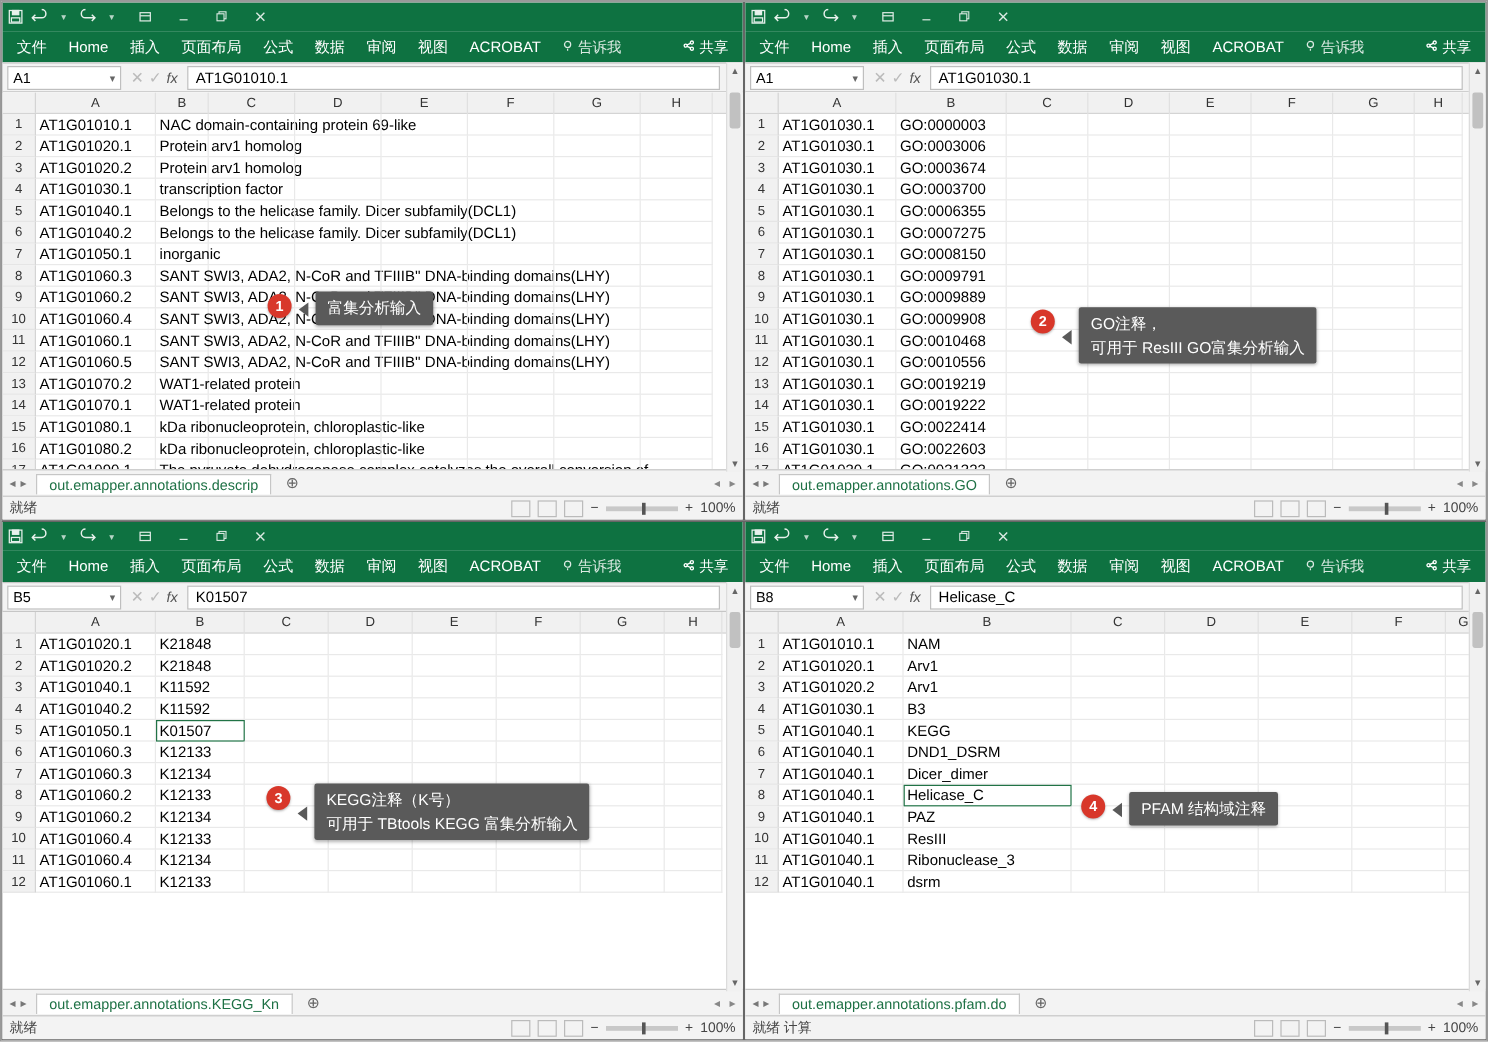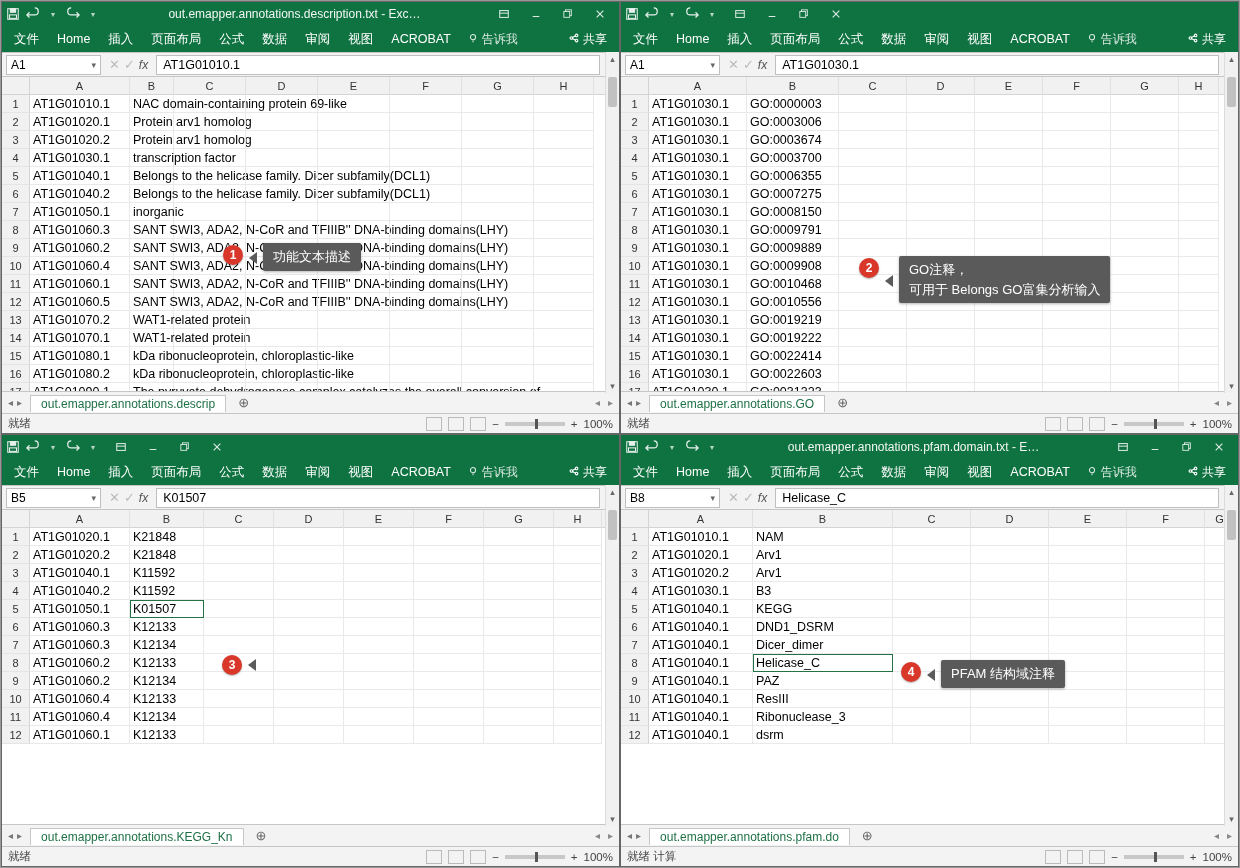--- a/index.html
+++ b/index.html
@@ -146,21 +146,20 @@
           </svg>
         </span>
       <span class="tb-icon" style="font-size:8px;opacity:.7">▾</span>
       <span class="tb-icon">
           <svg viewBox="0 0 16 16" width="14" height="14" fill="none" stroke="white" stroke-width="1.4">
             <path d="M12 6 L15 9 L12 12 M15 9 H6 A4 4 0 0 1 6 1"></path>
           </svg>
         </span>
       <span class="tb-icon" style="font-size:8px;opacity:.7">▾</span>
     </div>
-    <div class="tb-title">out.emapper.annotations.description.txt - Exc…</div>
     <div class="tb-right">
       <span class="tb-btn">
           <svg viewBox="0 0 14 14" width="12" height="12" fill="none" stroke="white" stroke-width="1.2">
             <rect x="2" y="3" width="10" height="8"></rect>
             <line x1="2" y1="6" x2="12" y2="6"></line>
           </svg>
         </span>
       <span class="tb-btn">
           <svg viewBox="0 0 12 12" width="10" height="10" stroke="white" stroke-width="1.2">
             <line x1="2" y1="9" x2="10" y2="9"></line>
@@ -451,21 +450,21 @@
       <span>−</span>
       <div class="slider"></div>
       <span>+</span>
       <span>100%</span>
     </div>
     </div>
     <div class="anno" style="top: 241px; left: 221px;">
       <div class="bubble-num">1</div>
       <div class="arrow-left"></div>
       <div class="bubble-txt">
-        <div>功能文本描述</div>
+        <div>富集分析输入</div>
       </div>
     </div>
   </div>
 <div class="pane">
     <div class="titlebar">
     <div class="tb-left">
       <span class="tb-icon">
           <svg viewBox="0 0 16 16" width="14" height="14" fill="none" stroke="white" stroke-width="1.2">
             <rect x="2" y="2" width="12" height="12"></rect>
             <rect x="5" y="2" width="6" height="4" fill="white"></rect>
@@ -783,21 +782,21 @@
       <div class="slider"></div>
       <span>+</span>
       <span>100%</span>
     </div>
     </div>
     <div class="anno" style="top: 254px; left: 238px;">
       <div class="bubble-num">2</div>
       <div class="arrow-left"></div>
       <div class="bubble-txt">
         <div>GO注释，</div>
-        <div>可用于 Belongs GO富集分析输入</div>
+        <div>可用于 ResIII GO富集分析输入</div>
       </div>
     </div>
   </div>
 <div class="pane">
     <div class="titlebar">
     <div class="tb-left">
       <span class="tb-icon">
           <svg viewBox="0 0 16 16" width="14" height="14" fill="none" stroke="white" stroke-width="1.2">
             <rect x="2" y="2" width="12" height="12"></rect>
             <rect x="5" y="2" width="6" height="4" fill="white"></rect>
@@ -1058,20 +1057,24 @@
       <span class="zicon"></span>
       <span>−</span>
       <div class="slider"></div>
       <span>+</span>
       <span>100%</span>
     </div>
     </div>
     <div class="anno" style="top: 218px; left: 220px;">
       <div class="bubble-num">3</div>
       <div class="arrow-left"></div>
+      <div class="bubble-txt">
+        <div>KEGG注释（K号）</div>
+        <div>可用于 TBtools KEGG 富集分析输入</div>
+      </div>
     </div>
   </div>
 <div class="pane">
     <div class="titlebar">
     <div class="tb-left">
       <span class="tb-icon">
           <svg viewBox="0 0 16 16" width="14" height="14" fill="none" stroke="white" stroke-width="1.2">
             <rect x="2" y="2" width="12" height="12"></rect>
             <rect x="5" y="2" width="6" height="4" fill="white"></rect>
             <rect x="4" y="9" width="8" height="4"></rect>
@@ -1083,21 +1086,20 @@
           </svg>
         </span>
       <span class="tb-icon" style="font-size:8px;opacity:.7">▾</span>
       <span class="tb-icon">
           <svg viewBox="0 0 16 16" width="14" height="14" fill="none" stroke="white" stroke-width="1.4">
             <path d="M12 6 L15 9 L12 12 M15 9 H6 A4 4 0 0 1 6 1"></path>
           </svg>
         </span>
       <span class="tb-icon" style="font-size:8px;opacity:.7">▾</span>
     </div>
-    <div class="tb-title">out.emapper.annotations.pfam.domain.txt - E…</div>
     <div class="tb-right">
       <span class="tb-btn">
           <svg viewBox="0 0 14 14" width="12" height="12" fill="none" stroke="white" stroke-width="1.2">
             <rect x="2" y="3" width="10" height="8"></rect>
             <line x1="2" y1="6" x2="12" y2="6"></line>
           </svg>
         </span>
       <span class="tb-btn">
           <svg viewBox="0 0 12 12" width="10" height="10" stroke="white" stroke-width="1.2">
             <line x1="2" y1="9" x2="10" y2="9"></line>

